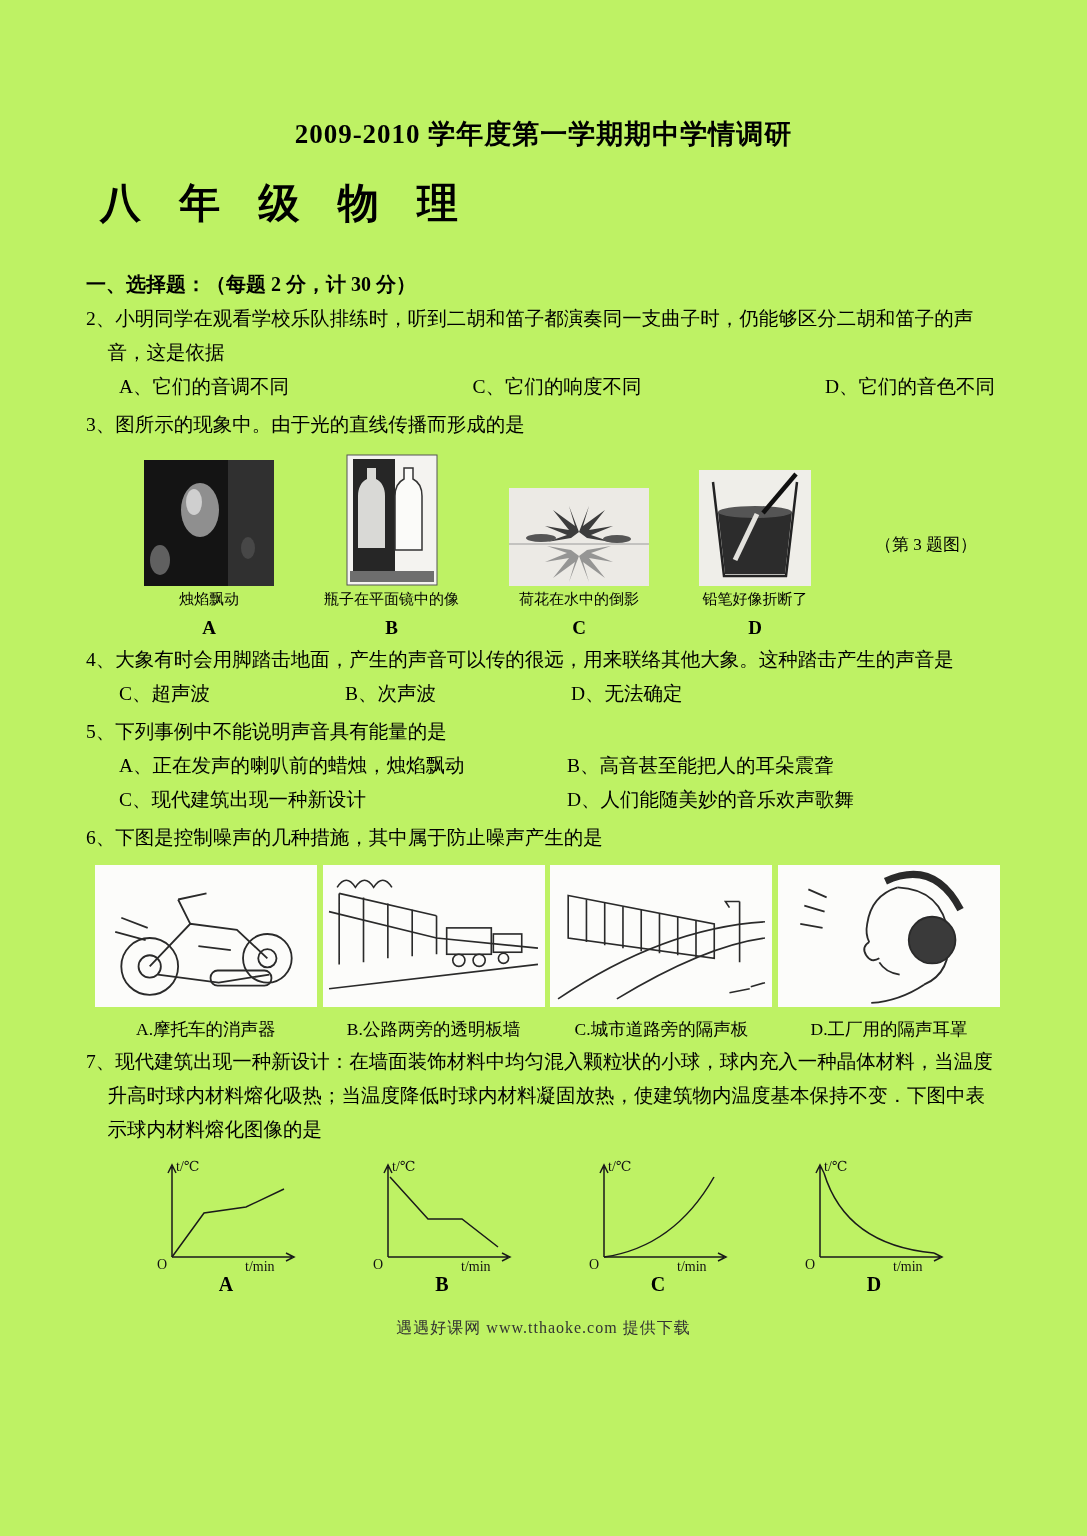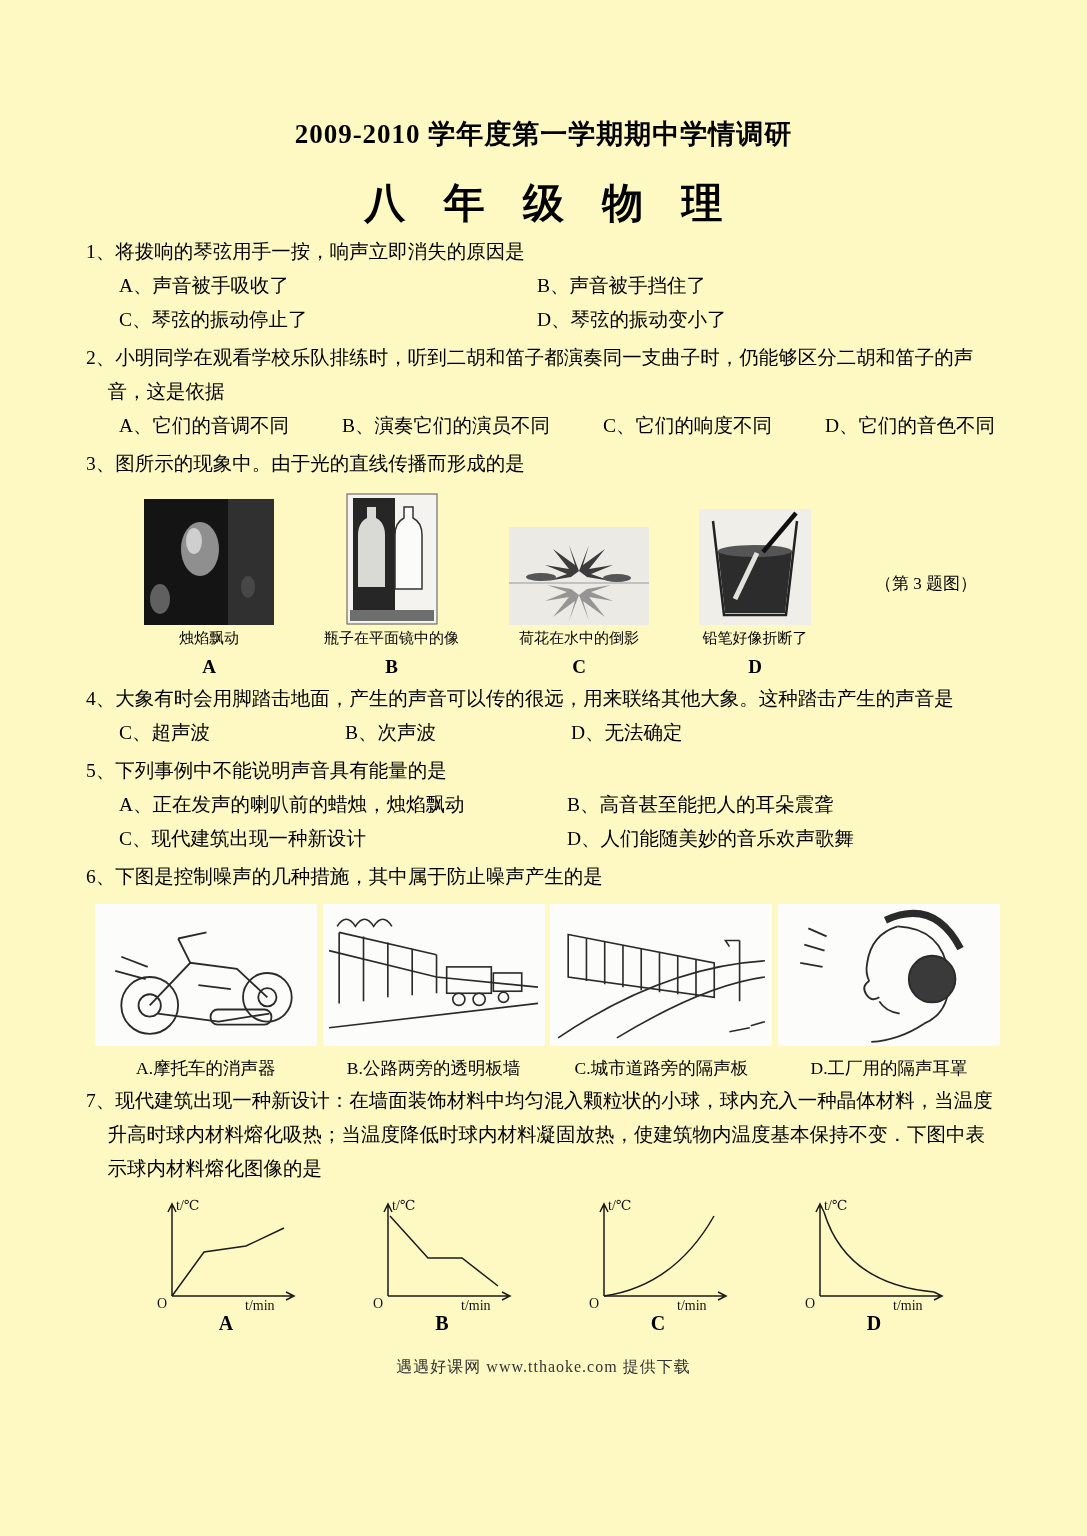--- a/index.html
+++ b/index.html
@@ -2,24 +2,24 @@
 <html><head>
 <meta charset="utf-8">
 <style>
   * { margin:0; padding:0; box-sizing:border-box; }
   html,body { background:#ffffff; }
   body {
     width:1087px; height:1536px;
     font-family:"Liberation Serif","DejaVu Serif",serif;
     color:#000;
   }
-  .page { width:1087px; height:1536px; padding:116px 86px 0 86px; overflow:hidden; background:#fef9c3; }
+  .page { width:1087px; height:1536px; padding:116px 86px 0 86px; overflow:hidden; background:#bef264; }
 
   .title { text-align:center; font-size:27px; font-weight:700; letter-spacing:1px; }
-  .subtitle { text-align:center; font-size:41px; font-weight:700; letter-spacing:14px; text-indent:14px; margin-top:24px; }
+  .subtitle { font-size:41px; font-weight:700; letter-spacing:14px; text-indent:14px; margin-top:24px; }
 
   .section-heading { font-size:20px; font-weight:700; margin-top:40px; }
 
   .stem { font-size:19.5px; line-height:34px; margin-top:4px; padding-left:1.1em; text-indent:-1.1em; }
 
   .opts { font-size:19.5px; line-height:34px; }
   .opts-q1 { display:grid; grid-template-columns:418px auto; padding-left:33px; }
   .opts-q2 { display:flex; justify-content:space-between; padding-left:33px; padding-right:6px; }
   .opts-q4 { display:flex; padding-left:33px; }
   .opts-q4 span { width:226px; }
@@ -50,36 +50,27 @@
   svg text { font-family:"Liberation Serif","DejaVu Serif",serif; fill:#111; }
 </style>
 </head>
 <body>
 
 <div class="page">
 
   <div class="title">2009-2010 学年度第一学期期中学情调研</div>
   <div class="subtitle">八 年 级 物 理</div>
 
-
-  <div>
-    <div class="stem">1、将拨响的琴弦用手一按，响声立即消失的原因是</div>
-    <div class="opts opts-q1">
-      <span>A、声音被手吸收了</span>
-      <span>B、声音被手挡住了</span>
-      <span>C、琴弦的振动停止了</span>
-      <span>D、琴弦的振动变小了</span>
-    </div>
-  </div>
+  <div class="section-heading">一、选择题：（每题 2 分，计 30 分）</div>
+
 
   <div>
     <div class="stem">2、小明同学在观看学校乐队排练时，听到二胡和笛子都演奏同一支曲子时，仍能够区分二胡和笛子的声音，这是依据</div>
     <div class="opts opts-q2">
       <span>A、它们的音调不同</span>
-      <span>B、演奏它们的演员不同</span>
       <span>C、它们的响度不同</span>
       <span>D、它们的音色不同</span>
     </div>
   </div>
 
   <div>
     <div class="stem">3、图所示的现象中。由于光的直线传播而形成的是</div>
     <div class="fig-row">
 
       <div class="fig-col">

